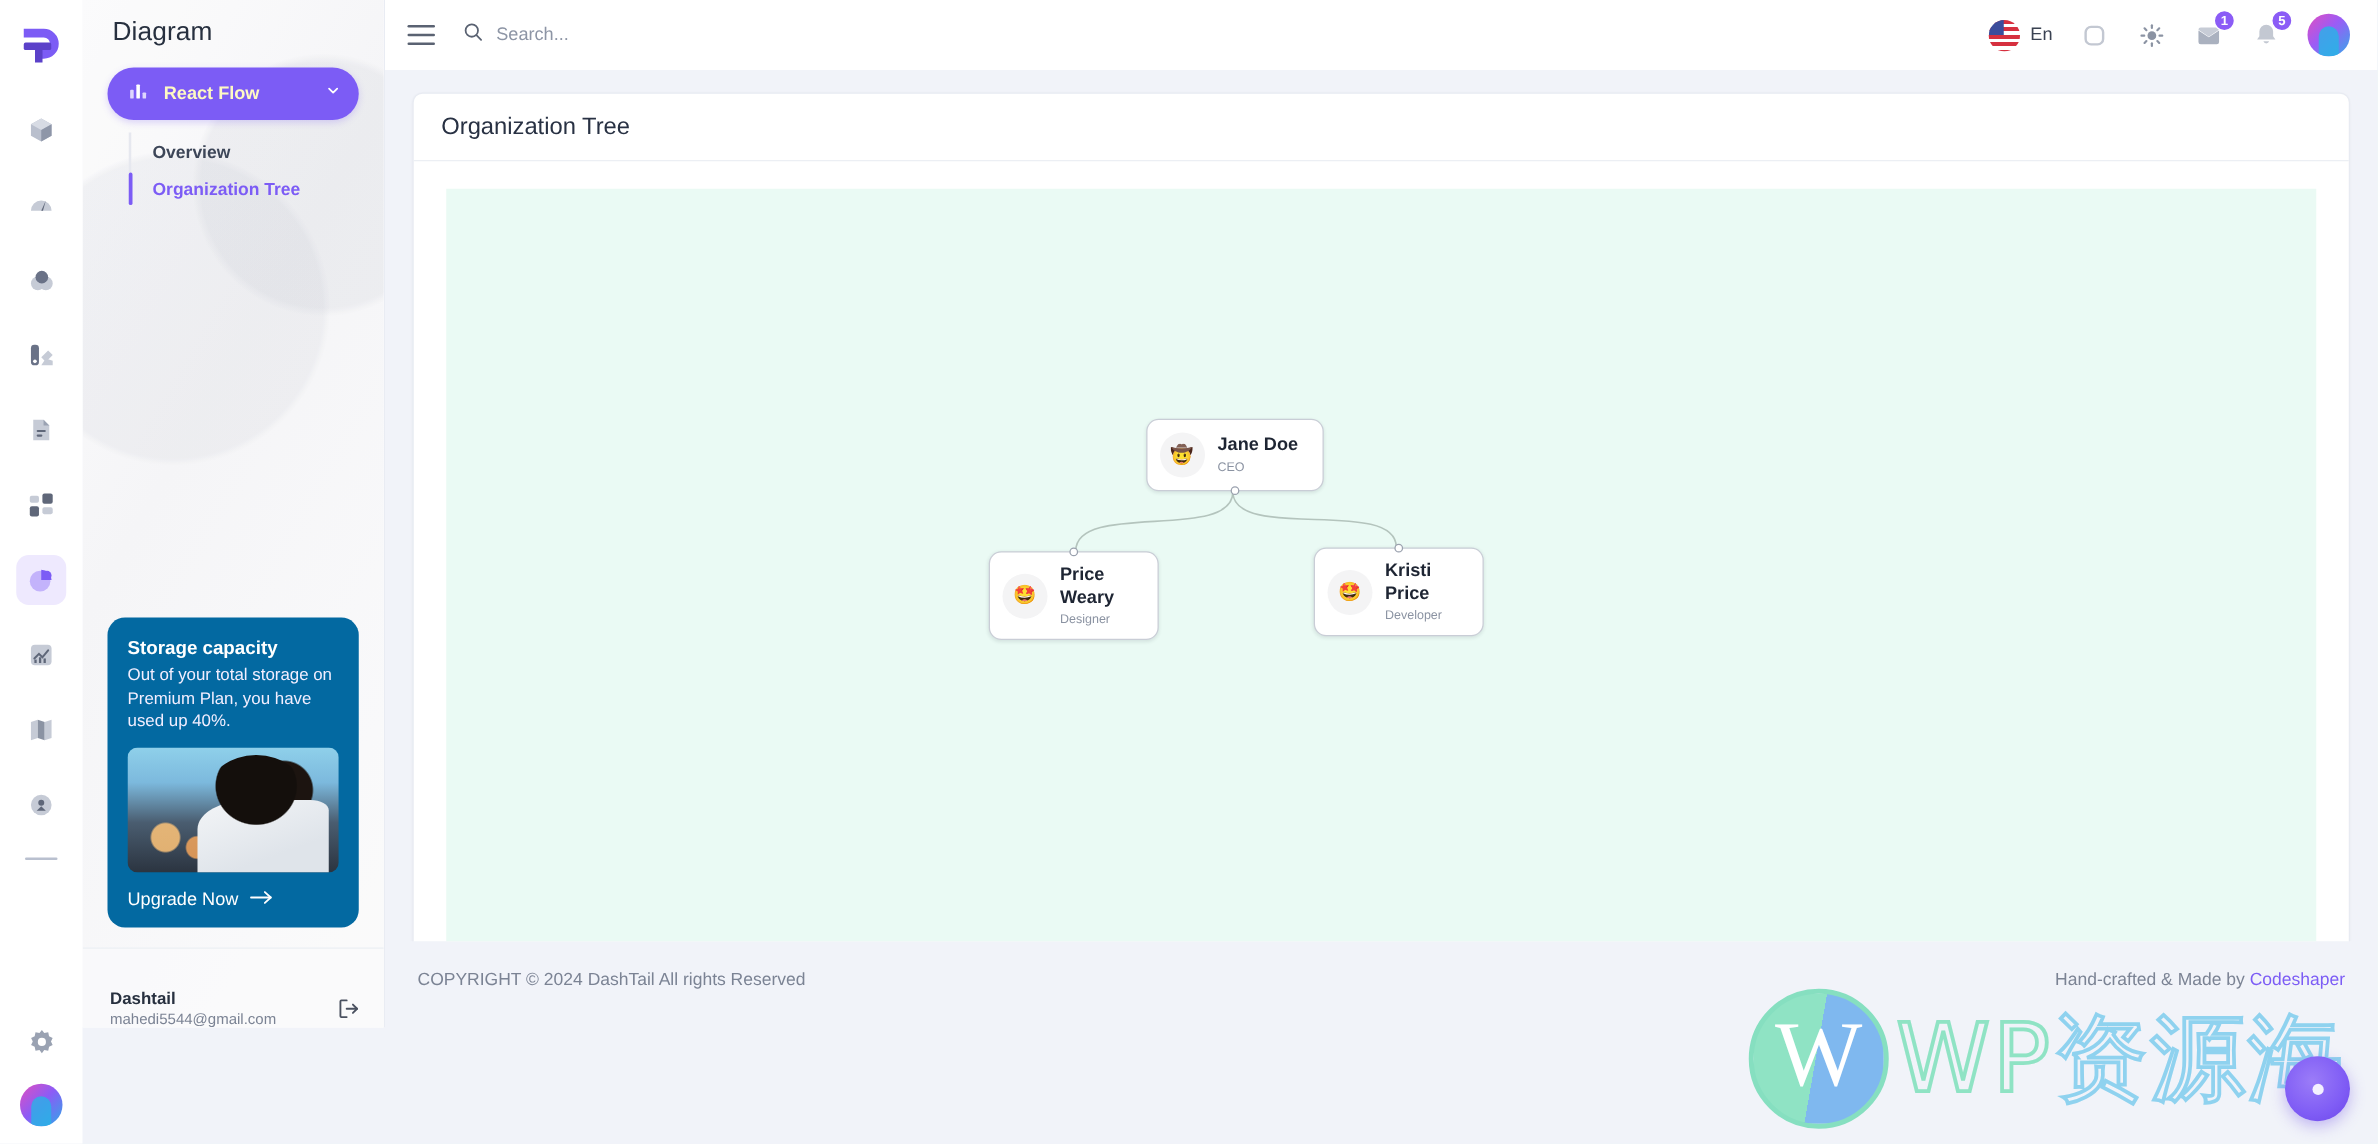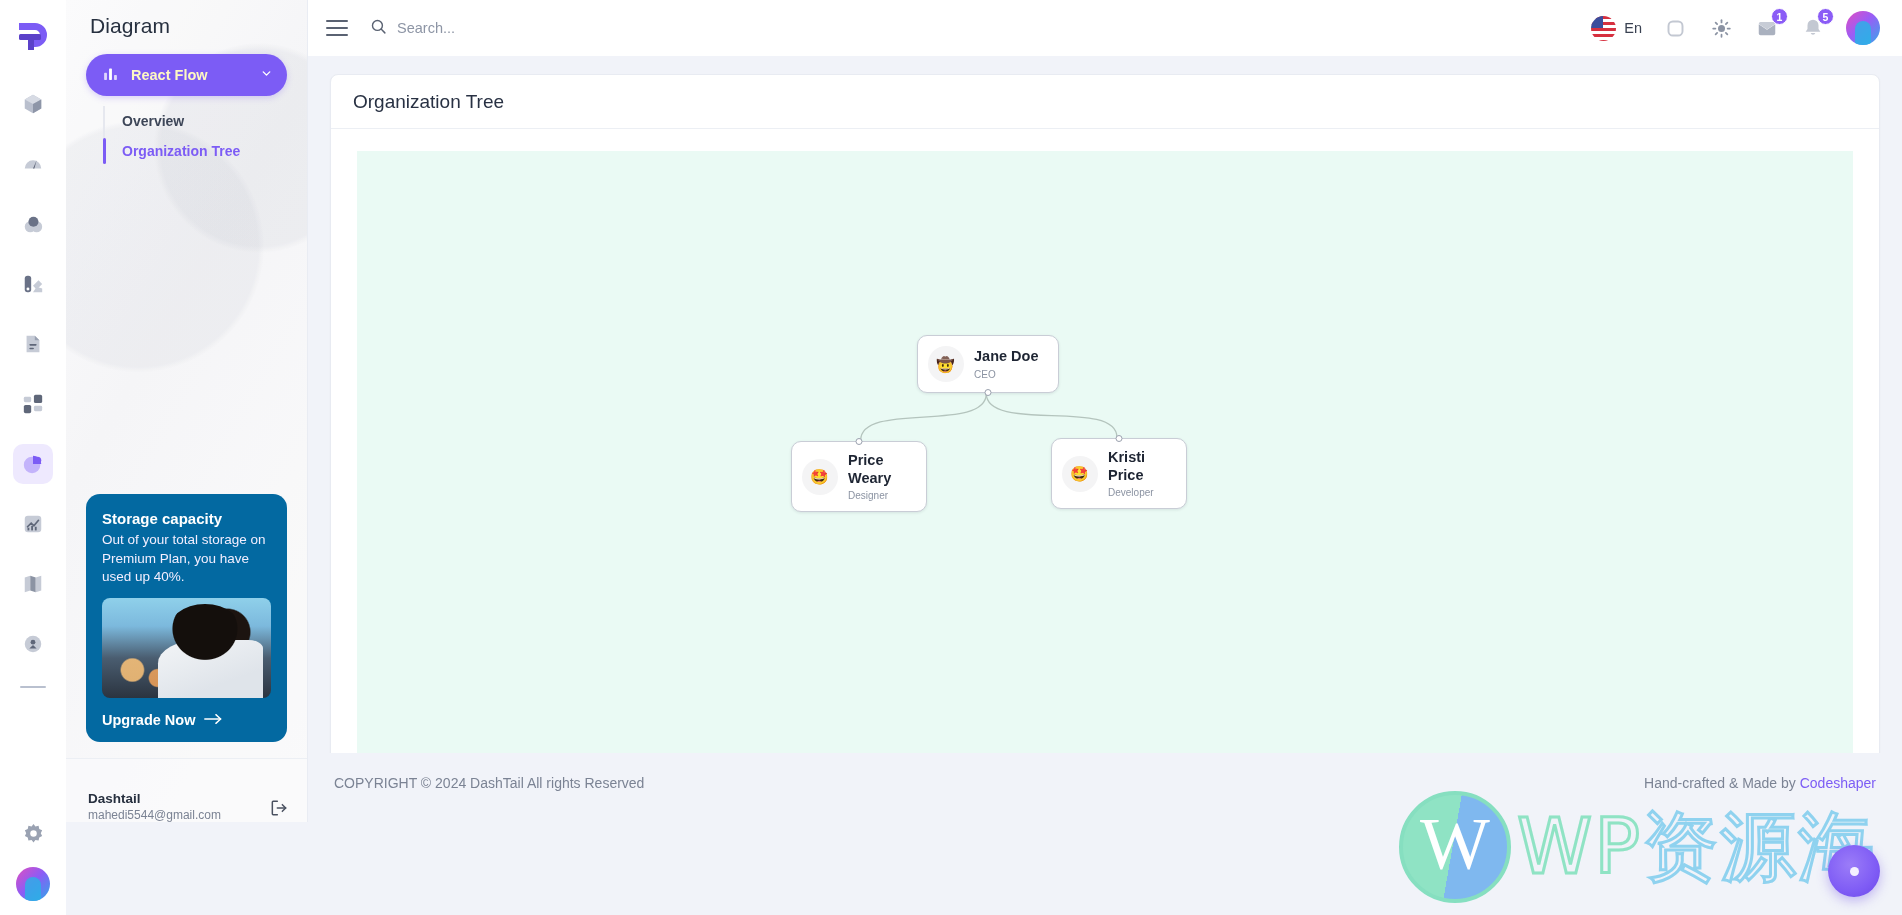--- a/index.html
+++ b/index.html
@@ -114,21 +114,21 @@
     content:""; position:absolute; right:8px; bottom:0; width:62%; height:58%;
     background: linear-gradient(160deg,#f3f5f7 0%,#dfe4ea 70%); border-radius: 40% 14% 0 0;
   }
   .promo-img::before{
     content:""; position:absolute; right:16%; top:6%; width:46%; height:62%;
     background: radial-gradient(ellipse at 50% 40%, #140f0c 0 58%, transparent 60%);
     border-radius: 50%;
     z-index:2;
   }
   .promo-cta {
-    margin-top: 14px; font-size: 14.5px; font-weight: bold; color: #ffffff;
+    margin-top: 14px; font-size: 14.5px; font-weight: normal; color: #ffffff;
     display: flex; align-items: center; gap: 9px; cursor: pointer;
   }
 
   .sb-footer {
     height: 64px; margin-top: 16px;
     border-top: 1px solid #eceff4;
     display: flex; align-items: flex-end; padding: 0 18px 0 22px;
     position: relative; z-index: 3; background: rgba(250,250,252,.6);
   }
   .sb-footer .uname { font-size: 13.5px; font-weight: bold; color: #27303f; }

